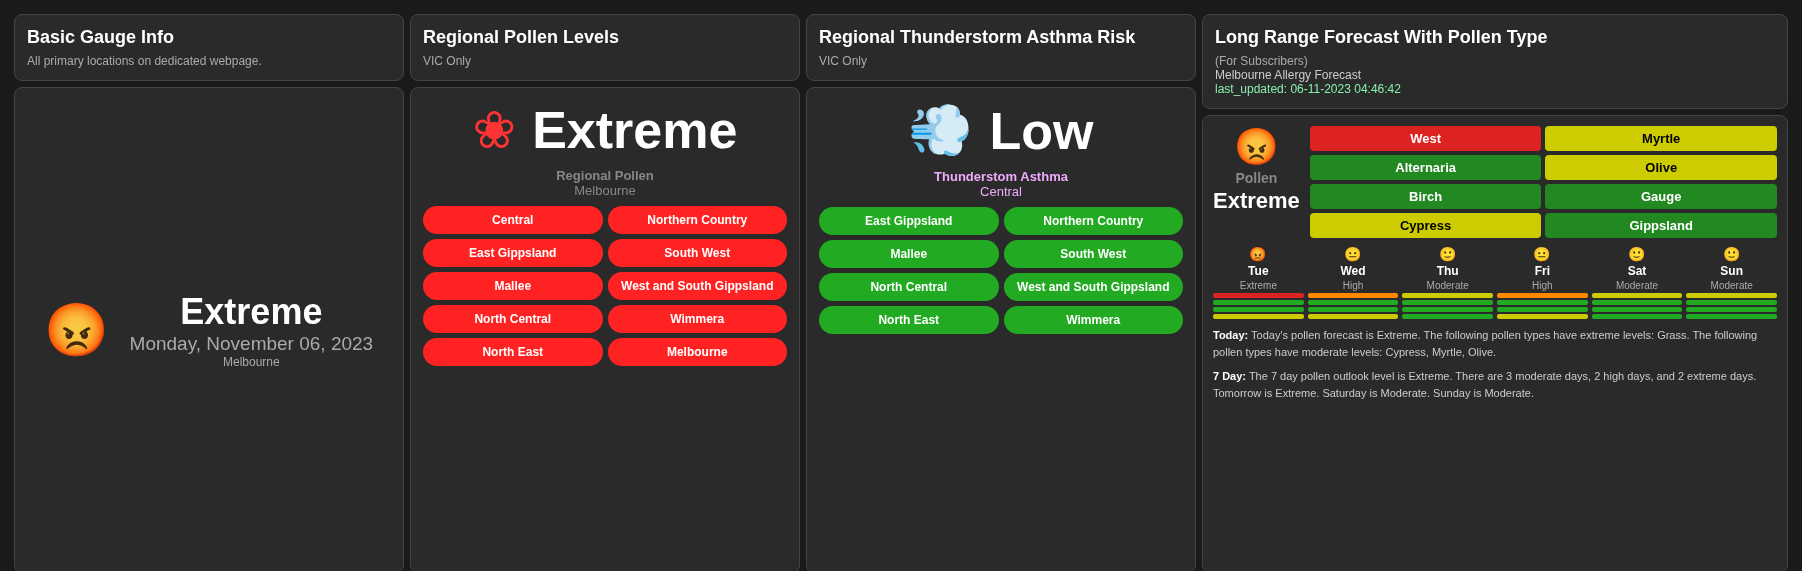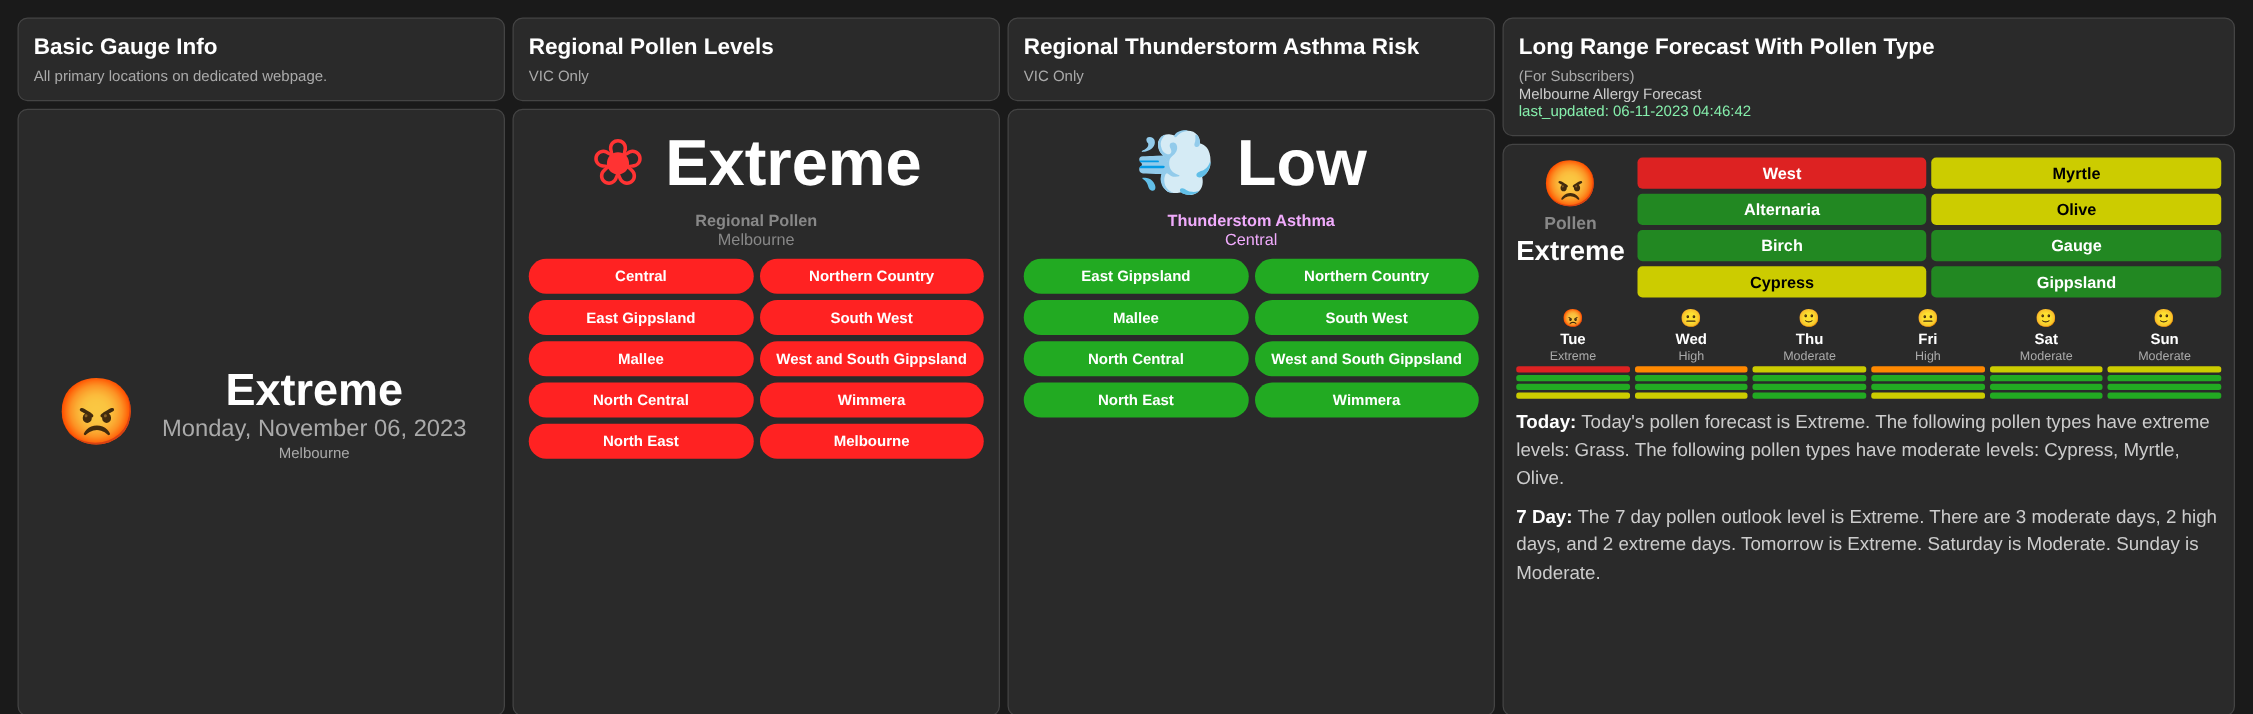--- a/index.html
+++ b/index.html
@@ -218,21 +218,21 @@
       height: 5px;
       border-radius: 2px;
       width: 100%;
     }
     .bar-yellow { background: #cccc00; }
     .bar-green { background: #22aa22; }
     .bar-red { background: #dd2222; }
     .bar-orange { background: #ff8800; }
 
     .forecast-text {
-      font-size: 15px;
+      font-size: 11px;
       color: #ccc;
       line-height: 1.5;
     }
     .forecast-text b { color: #fff; }
 
     
     .col-basic {
       display: flex;
       flex-direction: column;
       gap: 6px;

